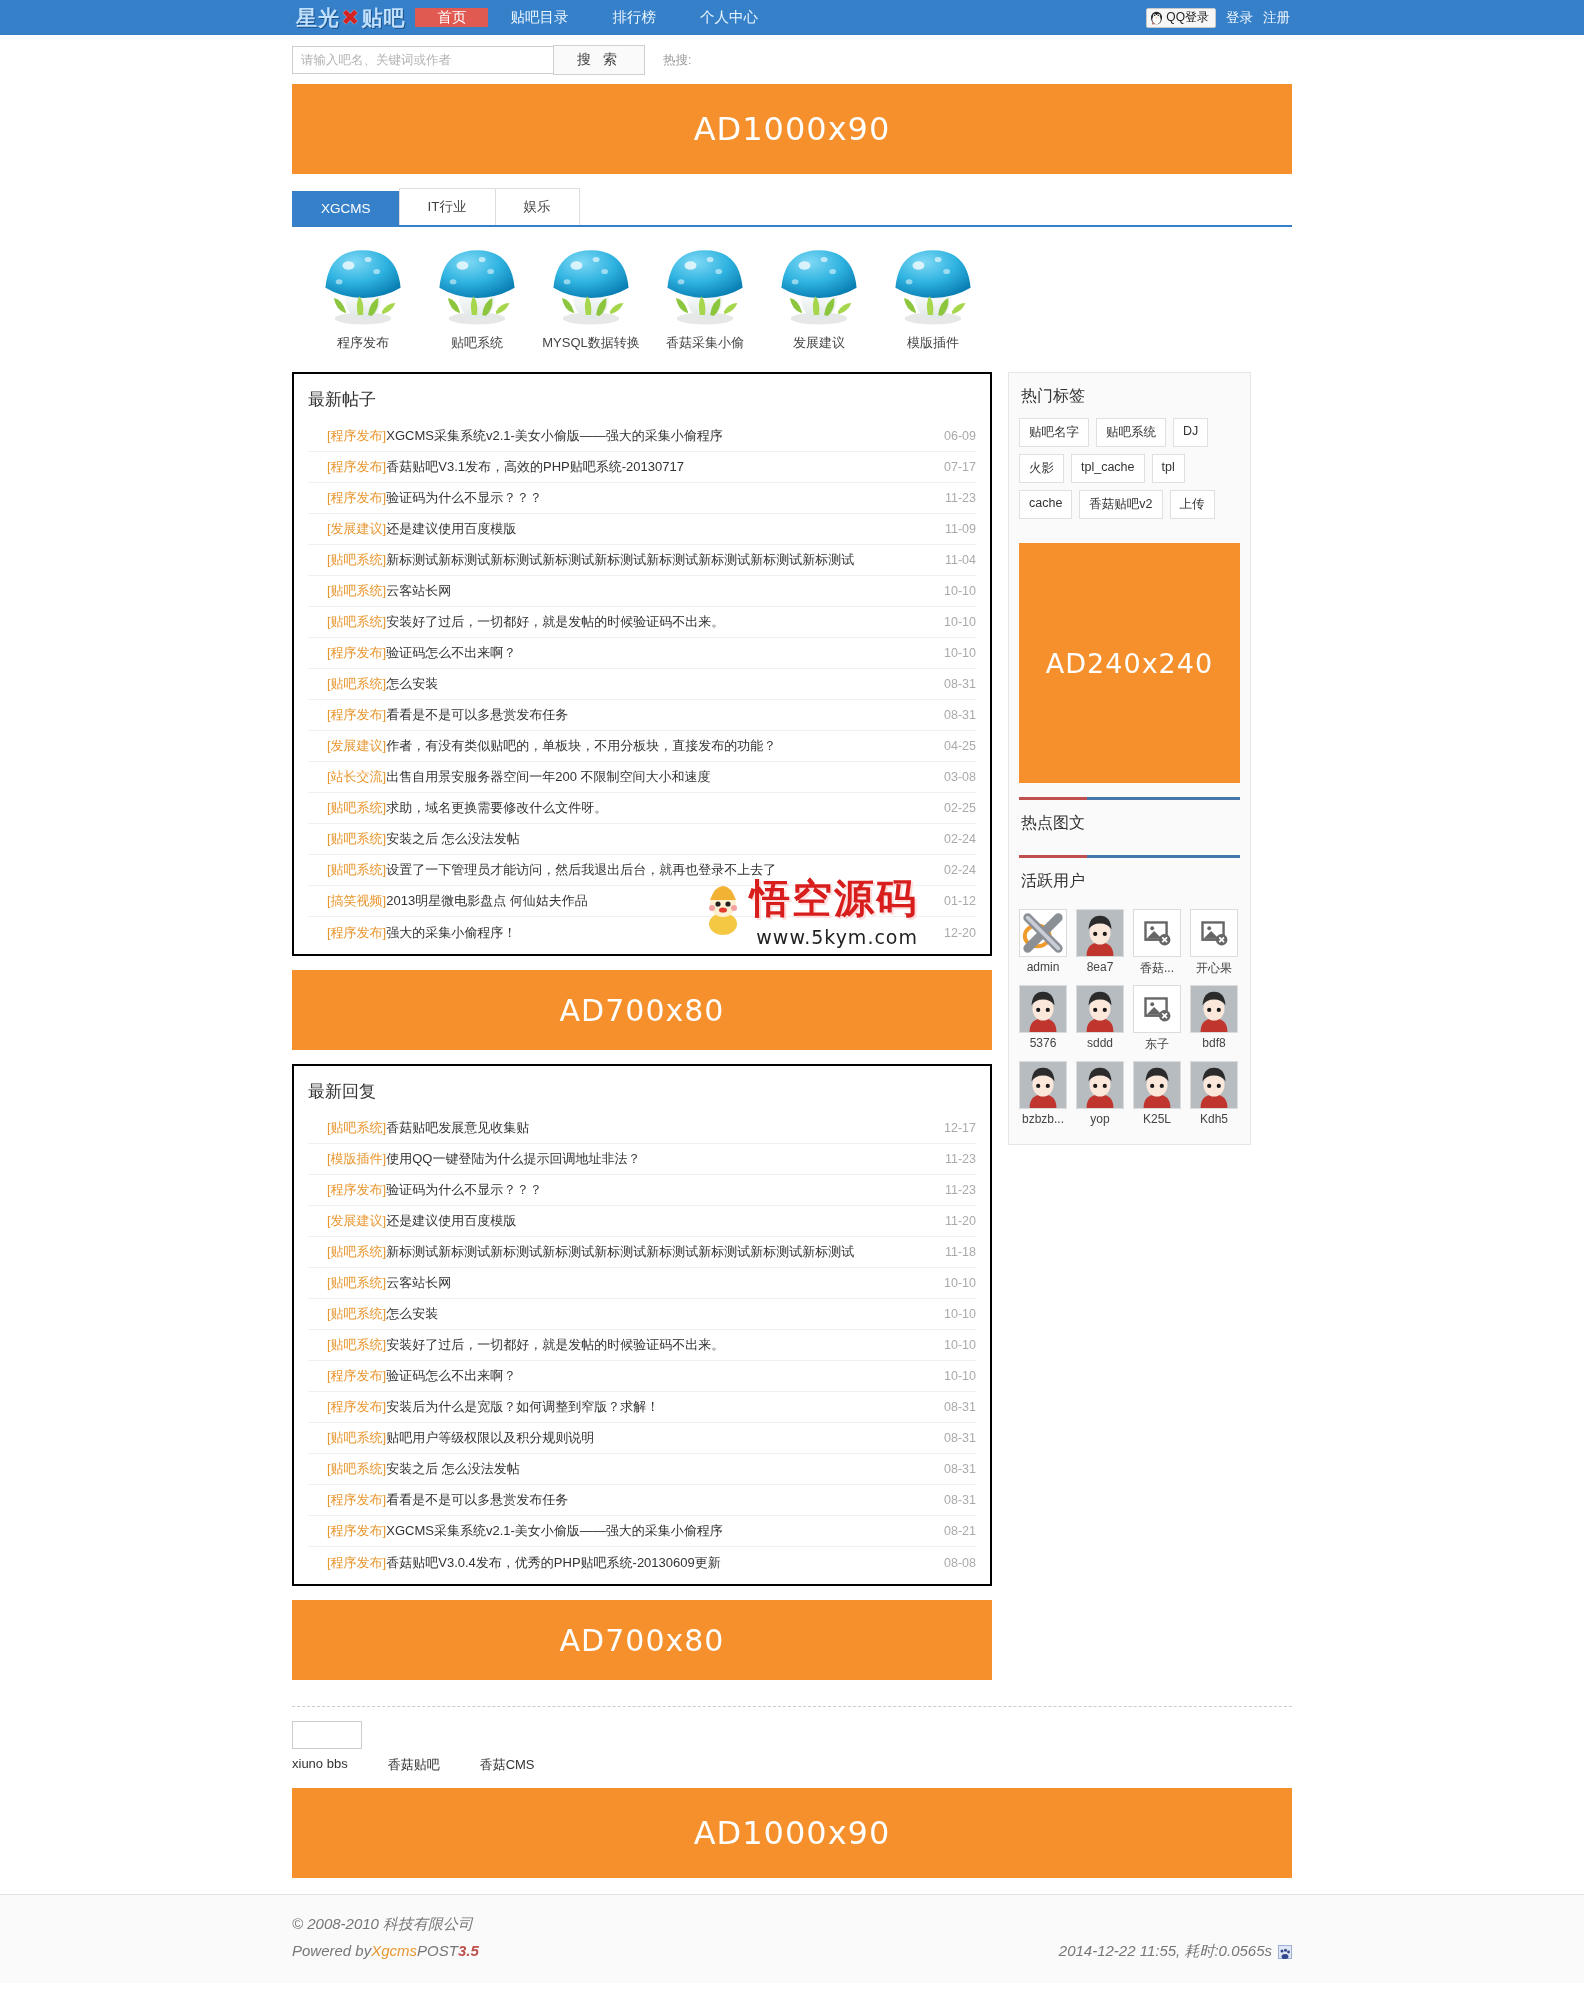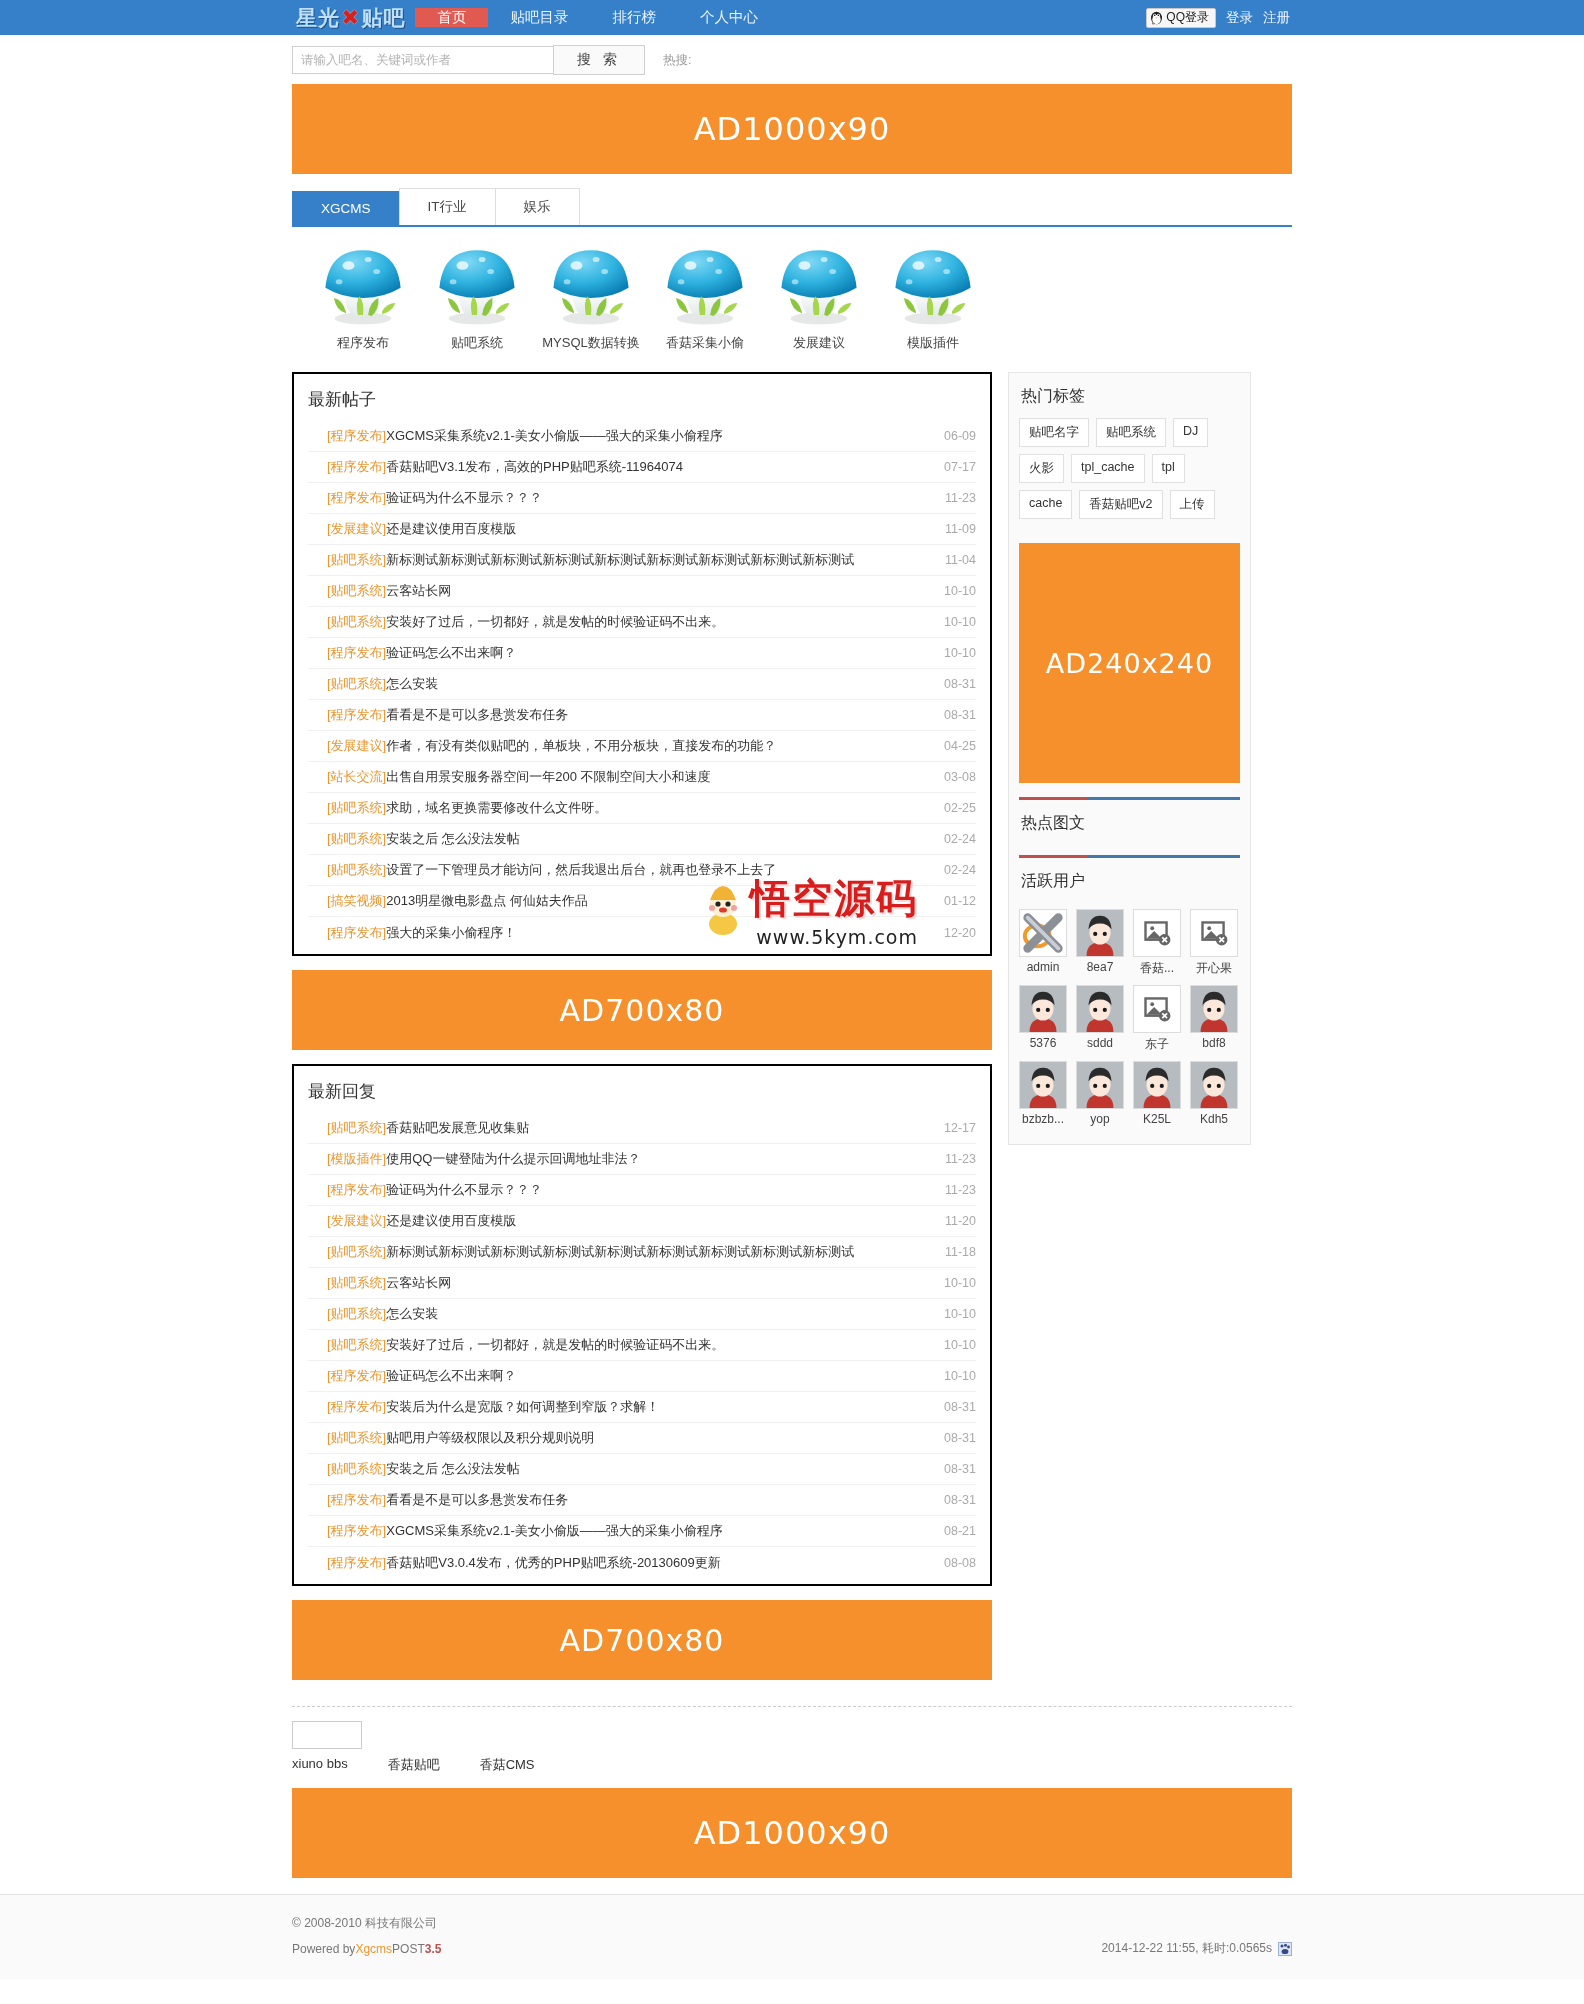--- a/index.html
+++ b/index.html
@@ -257,23 +257,24 @@
   .bottom-links span { cursor: pointer; }
 
   
   .footer {
     border-top: 1px solid #e3e3e3;
     background: #fafafa;
     margin-top: 16px;
     padding: 16px 0 18px 0;
   }
   .footer-row {
-    display: flex; align-items: center;
-    font-size: 12px; color: #777;
+    display: flex; 
+    font-size: 15px; color: #777;
     padding: 4px 0;
+    font-style: italic;
   }
   .footer-row .right { margin-left: auto; display:flex; align-items:center; gap:6px;}
   .pw-link { color: #e8962f; }
   .pw-ver { color: #c0504d; font-weight: bold; }
   .paw {
     width: 14px; height: 14px; background:#dfe7f5; border:1px solid #9bb0d4;
     display:inline-block; position: relative;
   }
 
   
@@ -464,21 +465,21 @@
       <div class="panel" style="position:relative;">
         <div class="panel-title">最新帖子</div>
         <div class="post-list">
           <div class="post-row">
               <span class="post-cat">[程序发布]</span>
               <span class="post-title">XGCMS采集系统v2.1-美女小偷版——强大的采集小偷程序</span>
               <span class="post-date">06-09</span>
             </div>
           <div class="post-row">
               <span class="post-cat">[程序发布]</span>
-              <span class="post-title">香菇贴吧V3.1发布，高效的PHP贴吧系统-11964074</span>
+              <span class="post-title">香菇贴吧V3.1发布，高效的PHP贴吧系统-20130717</span>
               <span class="post-date">07-17</span>
             </div>
           <div class="post-row">
               <span class="post-cat">[程序发布]</span>
               <span class="post-title">验证码为什么不显示？？？</span>
               <span class="post-date">11-23</span>
             </div>
           <div class="post-row">
               <span class="post-cat">[发展建议]</span>
               <span class="post-title">还是建议使用百度模版</span>

